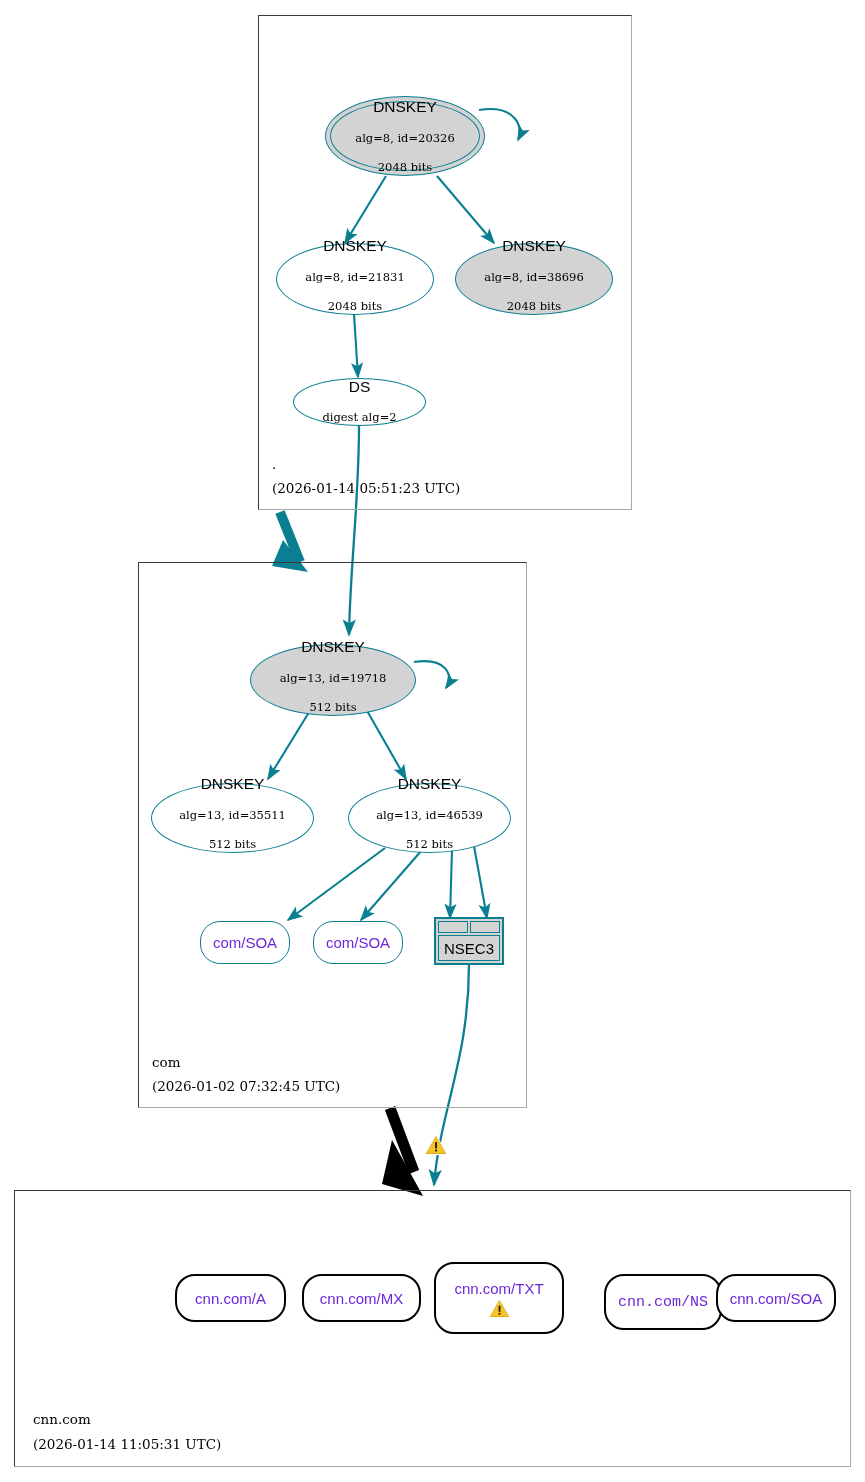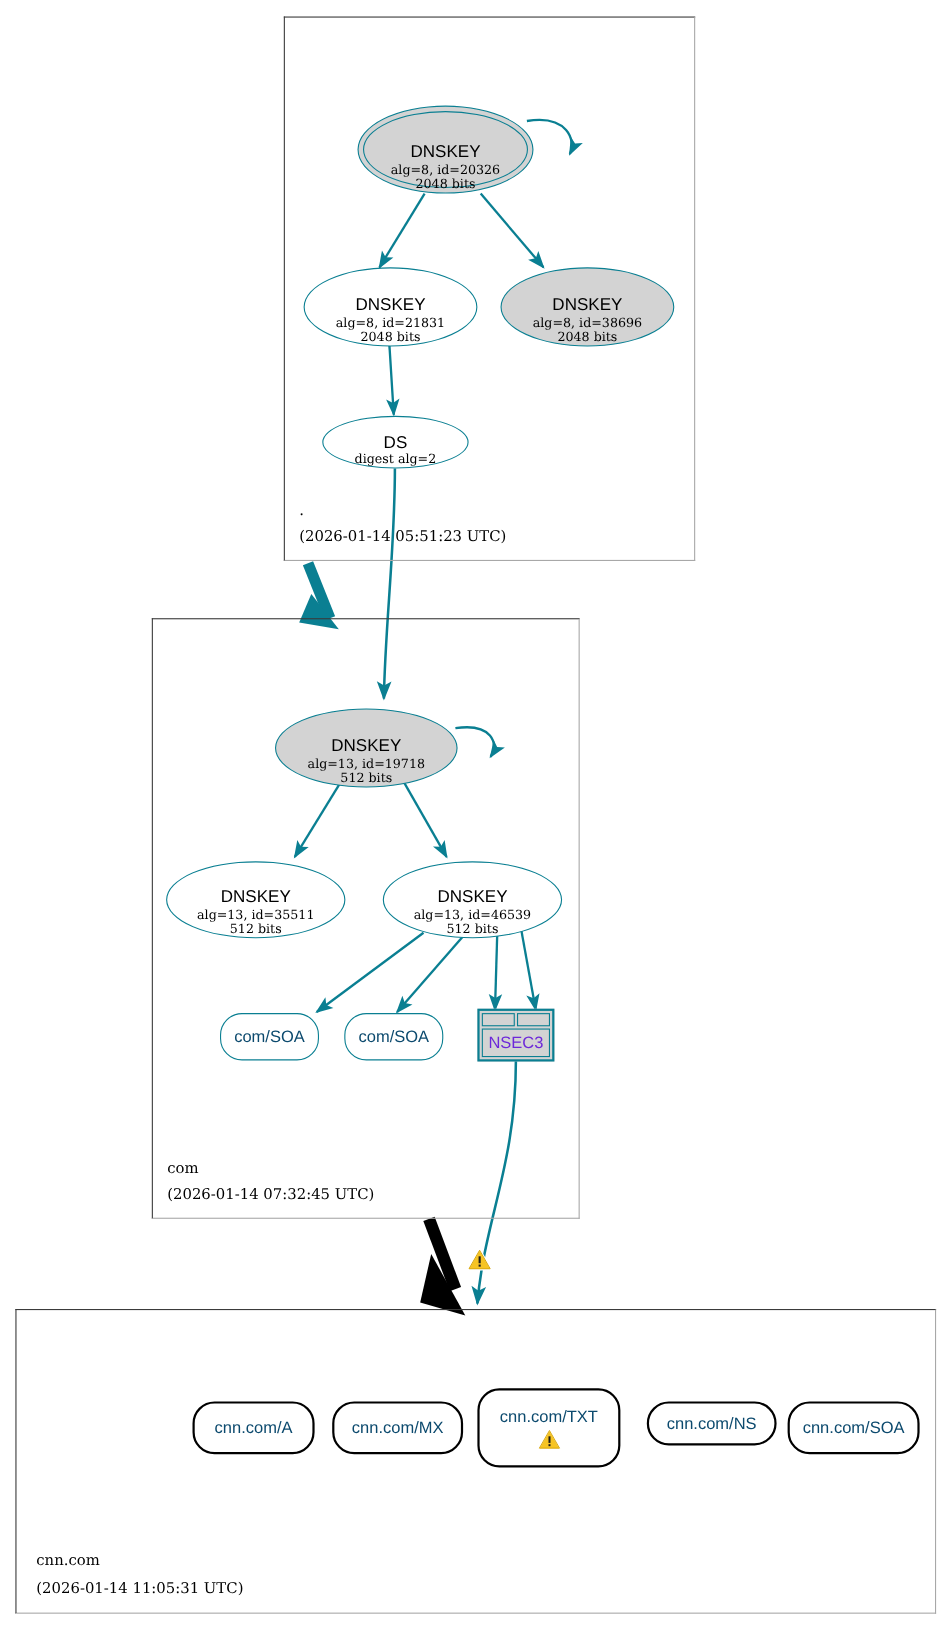--- a/index.html
+++ b/index.html
@@ -88,35 +88,36 @@
     z-index: 2;
   }
   .nd-sub {
     font-family: "DejaVu Serif", "Liberation Serif", serif;
     font-size: 11.5px;
     color: #000000;
     line-height: 1.18;
     position: relative;
     z-index: 2;
     white-space: nowrap;
+    margin-top: 16px;
   }
 
   
   .node-rrset {
     position: absolute;
     box-sizing: border-box;
     border: 1.8px solid #0a7f92;
     border-radius: 20px;
     background: #ffffff;
     display: flex;
     align-items: center;
     justify-content: center;
     font-family: "Liberation Sans", sans-serif;
     font-size: 15px;
-    color: #0c4a6e;
+    color: #6d28d9;
     white-space: nowrap;
   }
   .node-rrset.black-border { border-color: #000000; border-width: 2.2px; }
   .node-rrset.has-warn {
     flex-direction: column;
     gap: 1px;
     padding-top: 3px;
   }
 
   
@@ -144,21 +145,21 @@
     flex: 1 1 auto;
     margin-top: 2px;
     border: 1.4px solid #0a7f92;
     background: #d3d3d3;
     box-sizing: border-box;
     display: flex;
     align-items: center;
     justify-content: center;
     font-family: "Liberation Sans", sans-serif;
     font-size: 15px;
-    color: #6d28d9;
+    color: #000000;
   }
 
   
   .warn-icon { display: block; }
   .warn-float {
     position: absolute;
   }
 </style>
 </head>
 <body>
@@ -262,21 +263,21 @@
   </div>
 
   <div class="node-ellipse" style="left:293px; top:378px; width:133px; height:48px;">
     <div class="nd-title">DS</div>
     <div class="nd-sub">digest alg=2</div>
   </div>
 
   <div class="zone" style="left:138px; top:562px; width:389px; height:546px;"></div>
 
   <div class="zone-label" style="left:152px; top:1055px;">com</div>
-  <div class="zone-time" style="left:152px; top:1079px;">(2026-01-14 07:32:45 UTC)</div>
+  <div class="zone-time" style="left:152px; top:1079px;">(2026-01-02 07:32:45 UTC)</div>
 
   <div class="node-ellipse filled" style="left:250px; top:644px; width:166px; height:72px;">
     <div class="nd-title">DNSKEY</div>
     <div class="nd-sub">alg=13, id=19718</div>
     <div class="nd-sub">512 bits</div>
   </div>
 
   <div class="node-ellipse" style="left:151px; top:783px; width:163px; height:70px;">
     <div class="nd-title">DNSKEY</div>
     <div class="nd-sub">alg=13, id=35511</div>
@@ -325,17 +326,17 @@
     <span style="line-height:0;">
       <svg class="warn-icon" width="23" height="21" viewBox="0 0 24 22" xmlns="http://www.w3.org/2000/svg">
         <path d="M12,1.6 L22.6,20.2 L1.4,20.2 Z" fill="#f6c424" stroke="#ffffff" stroke-width="1.6" stroke-linejoin="round"></path>
         <path d="M12,2.6 L21.6,19.4 L2.4,19.4 Z" fill="none" stroke="#d8a400" stroke-width="0.9" stroke-linejoin="round"></path>
         <rect x="11.1" y="8.1" width="1.9" height="6.3" fill="#1a1a1a"></rect>
         <rect x="11.1" y="15.6" width="1.9" height="1.9" fill="#1a1a1a"></rect>
       </svg>
     </span>
   </div>
 
-  <div class="node-rrset black-border" style="left:588px; top:1274px; width:118px; height:40px;">cnn.com/NS</div>
+  <div class="node-rrset black-border" style="left:604px; top:1274px; width:118px; height:56px;font-family:Liberation Mono, monospace;">cnn.com/NS</div>
 
   <div class="node-rrset black-border" style="left:716px; top:1274px; width:120px; height:48px;">cnn.com/SOA</div>
 
 </div>
 
 </body></html>

